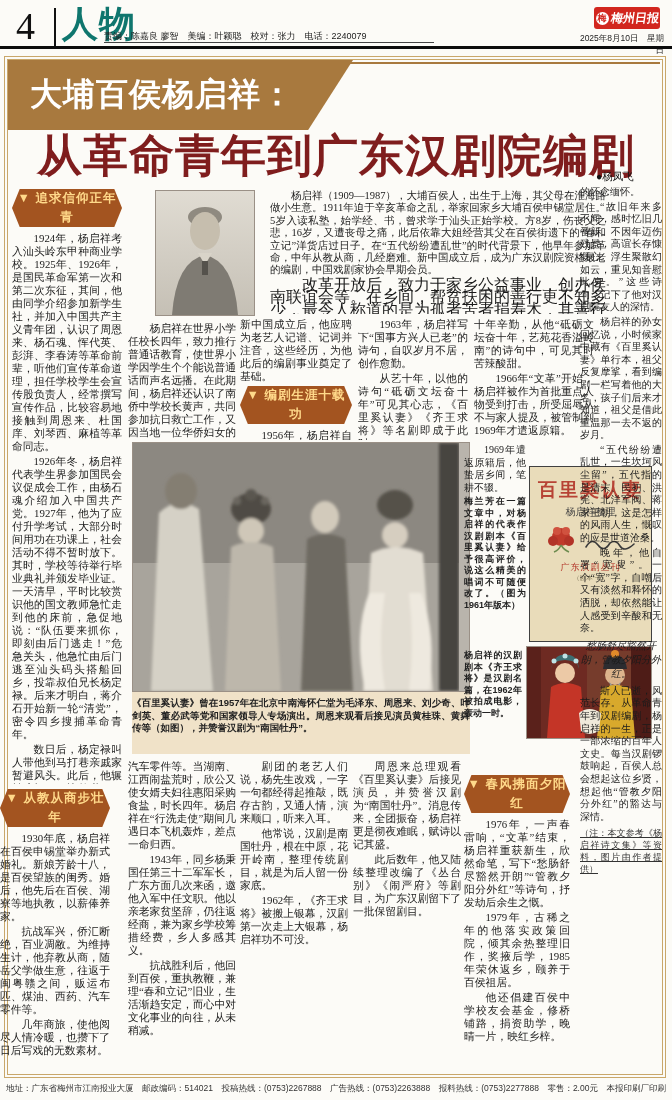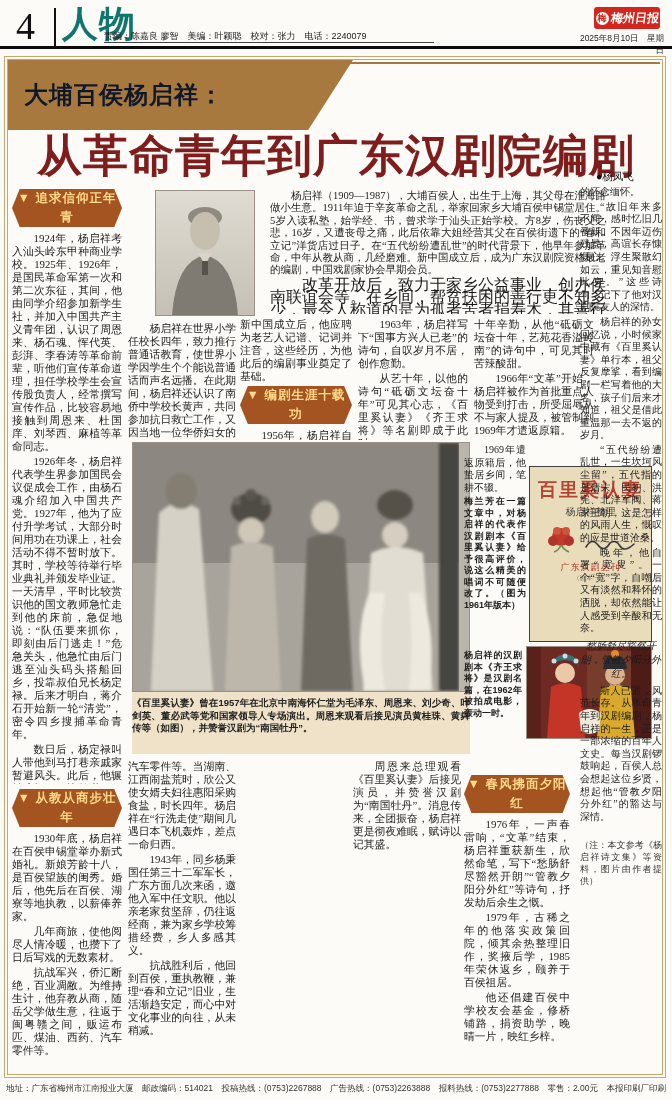--- a/index.html
+++ b/index.html
@@ -21,22 +21,22 @@
            font-family:"Liberation Serif",serif;}
   .dateline{position:absolute;left:574px;top:33px;width:90px;font-size:8.5px;color:#222;text-align:right;
             font-family:"Liberation Sans",sans-serif;}
   .toprule{position:absolute;left:0;top:46px;width:672px;height:3px;background:#0c0c0c;}
   
   .frame-outer{position:absolute;left:4px;top:56px;width:662px;height:1022px;border:1px solid #c9a76a;box-sizing:border-box;}
   .frame-inner{position:absolute;left:7px;top:59px;width:656px;height:1016px;border:1px solid #c9a76a;box-sizing:border-box;}
   
   .kicker-banner{position:absolute;left:8px;top:60px;width:345px;height:70px;background:#a8793e;
                  clip-path:polygon(0 0,100% 0,87% 100%,0 100%);display:flex;align-items:center;z-index:3;}
-  .kicker-banner span{color:#0f172a;font-weight:bold;font-size:24px;padding-left:16px;letter-spacing:1px;
-                      font-family:"Liberation Sans","DejaVu Sans",sans-serif;}
+  .kicker-banner span{color:#ffffff;font-weight:bold;font-size:32px;padding-left:16px;letter-spacing:1px;
+                      font-family:"Liberation Sans","DejaVu Sans",sans-serif;margin-left:6px;}
   .kicker-tail{position:absolute;left:350px;top:62px;width:310px;height:2px;background:#a8793e;z-index:2;}
   .headline{position:absolute;left:28px;top:126px;width:616px;text-align:center;font-size:45px;font-weight:bold;
             color:#7f1d1d;letter-spacing:1px;font-family:"Liberation Serif",serif;z-index:3;}
   .byline{position:absolute;left:596px;top:170px;font-size:10.5px;color:#111;z-index:3;
           font-family:"Liberation Sans",sans-serif;}
   
   .col{position:absolute;overflow:hidden;z-index:2;}
   .para{font-size:10.8px;line-height:13px;text-align:justify;text-indent:2em;margin:0 0 2px 0;color:#1b1b1b;}
   .noind{text-indent:0;}
   .ribbon{display:block;background:#a35420;color:#ffd98a;text-align:center;font-weight:bold;font-size:12.5px;
@@ -51,21 +51,21 @@
   .imgbox{border:1px solid #9a9086;background:#b9b4ac;overflow:hidden;}
   .portrait{position:absolute;left:155px;top:190px;width:98px;height:124px;z-index:2;}
   .bookcover{position:absolute;left:529px;top:466px;width:123px;height:176px;background:#e9dcba;
              border:1px solid #404040;box-sizing:border-box;text-align:center;z-index:2;overflow:hidden;}
   .bc-title{font-size:19px;font-weight:bold;color:#b23327;letter-spacing:2px;margin-top:10px;opacity:.9;}
   .bc-credit{font-size:10px;color:#444;margin-top:2px;font-family:Liberation Mono, monospace;}
   .bc-imprint{font-size:9px;color:#b23327;margin-top:4px;letter-spacing:1px;}
   .bc-sub{font-size:6.5px;color:#857c5f;}
   .operaphoto{position:absolute;left:526px;top:646px;width:126px;height:93px;z-index:2;border:1px solid #9a9086;box-sizing:border-box;}
   .couplet{font-size:10px;line-height:14px;text-align:center;color:#1b1b1b;margin:4px 0;font-style:italic;}
-  .endnote{font-size:9px;line-height:12px;color:#333;margin-top:16px;text-align:justify;}
+  .endnote{font-size:9px;line-height:12px;color:#333;margin-top:4px;text-align:justify;text-decoration:underline;}
   .footer{position:absolute;left:0;top:1083px;width:672px;text-align:center;font-size:8.5px;color:#333;
           font-family:"Liberation Sans","DejaVu Sans",sans-serif;}
 </style>
 </head>
 <body>
 
 <div class="page">
 
   <div class="pagenum">4</div>
   <div class="mast-divider"></div>
@@ -89,25 +89,25 @@
   <div class="headline">从革命青年到广东汉剧院编剧</div>
   <div class="byline">●杨凤飞</div>
 
   <div class="col" style="left:12px;top:186px;width:110px;height:598px;">
     <span class="ribbon">▼ 追求信仰正年青</span>
     <p class="para">1924年，杨启祥考入汕头岭东甲种商业学校。1925年、1926年，是国民革命军第一次和第二次东征，其间，他由同学介绍参加新学生社，并加入中国共产主义青年团，认识了周恩来、杨石魂、恽代英、彭湃、李春涛等革命前辈，听他们宣传革命道理，担任学校学生会宣传股负责人，经常撰写宣传作品，比较容易地接触到周恩来、杜国庠、刘琴西、麻植等革命同志。</p>
     <p class="para">1926年冬，杨启祥代表学生界参加国民会议促成会工作，由杨石魂介绍加入中国共产党。1927年，他为了应付升学考试，大部分时间用功在功课上，社会活动不得不暂时放下。其时，学校等待举行毕业典礼并颁发毕业证。一天清早，平时比较赏识他的国文教师急忙走到他的床前，急促地说：“队伍要来抓你，即刻由后门逃走！”危急关头，他急忙由后门逃至汕头码头搭船回乡，投靠叔伯兄长杨定禄。后来才明白，蒋介石开始新一轮“清党”，密令四乡搜捕革命青年。</p>
     <p class="para">数日后，杨定禄叫人带他到马打巷亲戚家暂避风头。此后，他辗转乡间，一边教书，一边寻找组织，追求信仰之心始终未改。</p>
   </div>
 
-  <div class="col" style="left:12px;top:786px;width:110px;height:288px;">
+  <div class="col" style="left:0;top:786px;width:110px;height:288px;">
     <span class="ribbon">▼ 从教从商步壮年</span>
     <p class="para">1930年底，杨启祥在百侯申锡堂举办新式婚礼。新娘芳龄十八，是百侯望族的闺秀。婚后，他先后在百侯、湖寮等地执教，以薪俸养家。</p>
+    <p class="para">抗战军兴，侨汇断绝，百业凋敝。为维持生计，他弃教从商，随岳父学做生意，往返于闽粤赣之间，贩运布匹、煤油、西药、汽车零件等。</p>
     <p class="para">几年商旅，使他阅尽人情冷暖，也攒下了日后写戏的无数素材。</p>
-    <p class="para">抗战军兴，侨汇断绝，百业凋敝。为维持生计，他弃教从商，随岳父学做生意，往返于闽粤赣之间，贩运布匹、煤油、西药、汽车零件等。</p>
   </div>
 
   <div class="portrait imgbox">
     <svg width="98" height="124" viewBox="0 0 98 124">
       <rect width="98" height="124" fill="#d8d3c9"></rect>
       <rect width="98" height="124" fill="url(#pg)" opacity="0.35"></rect>
       <defs>
           <linearGradient id="pg" x1="0" y1="0" x2="0" y2="1">
         <stop offset="0" stop-color="#efece4"></stop>
             <stop offset="1" stop-color="#a29c90"></stop>
@@ -176,22 +176,28 @@
           <path d="M230 248 L238 110 Q262 98 290 110 L300 248 Z" fill="#e2ddd2"></path>
           <path d="M236 150 Q220 190 232 248 L252 248 Q244 200 252 150 Z" fill="#eee9df"></path>
           <path d="M288 150 Q304 190 296 248 L276 248 Q282 200 276 150 Z" fill="#eee9df"></path>
           <rect x="306" y="0" width="20" height="248" fill="#474440"></rect>
         </g>
       </svg>
     </div>
     <p class="capt">《百里奚认妻》曾在1957年在北京中南海怀仁堂为毛泽东、周恩来、刘少奇、叶剑英、董必武等党和国家领导人专场演出。周恩来观看后接见演员黄桂珠、黄粦传等（如图），并赞誉汉剧为“南国牡丹”。</p>
   </div>
 
+  <div class="col" style="left:240px;top:760px;width:108px;height:314px;">
+    <p class="para">剧团的老艺人们说，杨先生改戏，一字一句都经得起推敲，既存古韵，又通人情，演来顺口，听来入耳。</p>
+    <p class="para">他常说，汉剧是南国牡丹，根在中原，花开岭南，整理传统剧目，就是为后人留一份家底。</p>
+    <p class="para">1962年，《齐王求将》被搬上银幕，汉剧第一次走上大银幕，杨启祥功不可没。</p>
+  </div>
   <div class="col" style="left:353px;top:760px;width:108px;height:314px;">
     <p class="para">周恩来总理观看《百里奚认妻》后接见演员，并赞誉汉剧为“南国牡丹”。消息传来，全团振奋，杨启祥更是彻夜难眠，赋诗以记其盛。</p>
+    <p class="para">此后数年，他又陆续整理改编了《丛台别》《闹严府》等剧目，为广东汉剧留下了一批保留剧目。</p>
   </div>
 
   <div class="col smallcol" style="left:464px;top:444px;width:62px;height:198px;">
     <p class="para">1969年遣返原籍后，他蛰居乡间，笔耕不辍。</p>
     <div class="capt" style="font-size:9px;line-height:11.5px;">梅兰芳在一篇文章中，对杨启祥的代表作汉剧剧本《百里奚认妻》给予很高评价，说这么精美的唱词不可随便改了。（图为1961年版本）</div>
   </div>
   <div class="col" style="left:464px;top:650px;width:58px;height:90px;">
     <div class="capt" style="font-size:9px;line-height:11.5px;">杨启祥的汉剧剧本《齐王求将》是汉剧名篇，在1962年被拍成电影，轰动一时。</div>
   </div>
 

